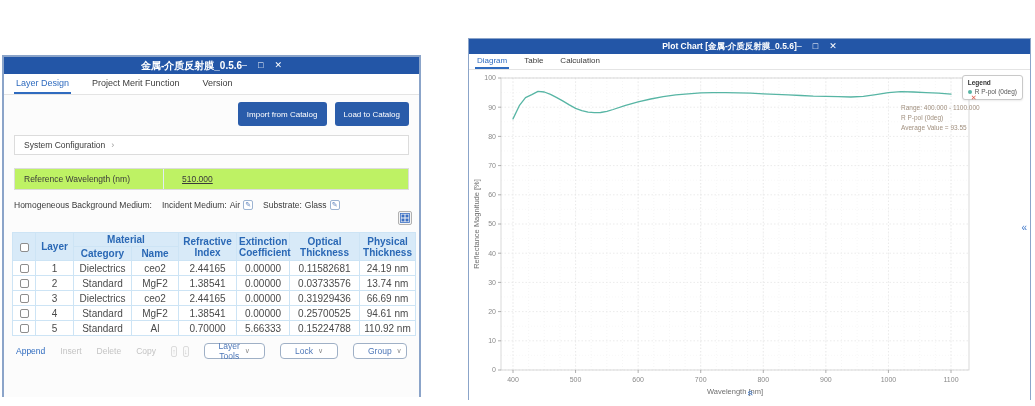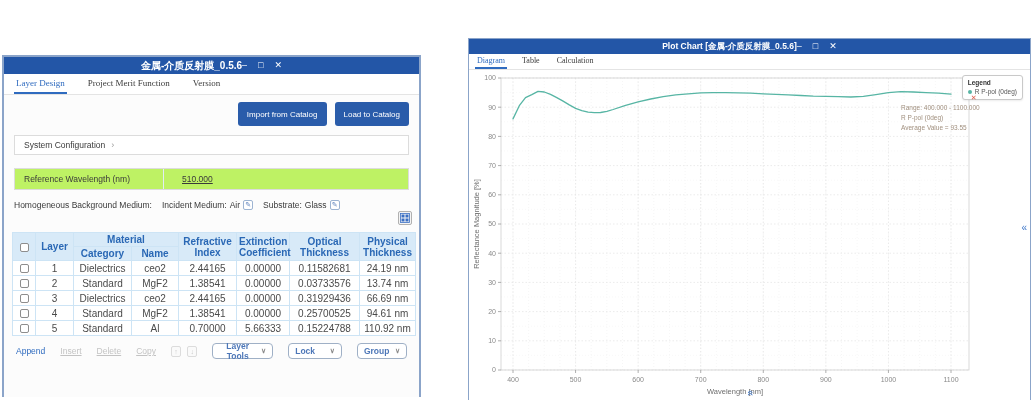--- a/index.html
+++ b/index.html
@@ -8,21 +8,21 @@
   .stage { position:relative; width:1035px; height:406px; background:#ffffff; }
 
   
   .window { position:absolute; background:#fdfdfd; border:2px solid #8ba4c9; }
   .titlebar { background:#2356a7; color:#ffffff; display:flex; align-items:center;
               justify-content:center; padding:0 7px; }
   .titlebar .title { font-weight:bold; white-space:nowrap; overflow:hidden; }
   .win-controls { display:flex; gap:11px; align-items:center; }
   .win-controls span { cursor:pointer; font-size:9px; line-height:1; }
   .tabbar { display:flex; align-items:flex-end; background:#ffffff; border-bottom:1px solid #e4e4e4; }
-  .tab { color:#3c3c3c; cursor:pointer; padding:3px 2px 4px; border-bottom:2px solid transparent;font-family:Liberation Serif, serif; }
+  .tab { color:#3c3c3c; cursor:pointer; padding:3px 2px 4px; border-bottom:2px solid transparent; }
   .tab.active { color:#2f6bbf; border-bottom-color:#2f6bbf; }
 
   
   #win-left { left:2px; top:55px; width:419px; height:342px; }
   #win-left .titlebar { height:17px; font-size:10px; }
   #win-left .tabbar { height:21px; padding-left:10px; gap:19px; font-size:9px; }
   #win-left .content { position:relative; background:#fcfcfc; height:302px; }
 
   .catalog-buttons { display:flex; justify-content:flex-end; gap:8px; padding:7px 10px 0; }
   .catalog-buttons button { background:#2a5caa; color:#fff; border:none; border-radius:3px;
@@ -60,26 +60,26 @@
   table.layers th, table.layers td { border:1px solid #cde4f5; text-align:center; padding:1px 2px; }
   table.layers { border:1px solid #b9d7ee; }
   table.layers thead th { background:#d8eaf8; color:#2a68b5; font-weight:bold; height:13px; }
   table.layers tbody td { color:#4a4a4a; height:15px; }
   .cb { display:inline-block; width:9px; height:9px; border:1px solid #8d8d8d; border-radius:2px;
         background:#fff; cursor:pointer; vertical-align:middle; }
 
   .table-footer { display:flex; align-items:center; gap:15px; padding:7px 12px 0; font-size:8.5px; }
   .lnk { cursor:pointer; }
   .lnk.on { color:#2f6bbf; }
-  .lnk.off { color:#c3c3c3;text-decoration:underline; }
+  .lnk.off { color:#c3c3c3; }
   .mini-btn { width:11px; height:11px; border:1px solid #dcdcdc; border-radius:2px; background:#fafafa;
         color:#c9c9c9; font-size:7px; display:inline-flex; align-items:center; justify-content:center; cursor:pointer; }
   .dd { display:inline-flex; align-items:center; justify-content:space-between; height:16px;
         border:1px solid #9fb0c6; border-radius:4px; background:#fff; color:#4d77b8;
-        font-size:8.5px; font-family:inherit; padding:0 6px; cursor:pointer;font-weight:bold; }
+        font-size:8.5px; font-family:inherit; padding:0 14px; cursor:pointer; }
   .dd .dd-chev { color:#8a8a8a; font-size:7px; margin-left:5px; }
 
   
   #win-right { left:468px; top:38px; width:563px; height:362px; border-width:1px; border-bottom-width:2px; }
   #win-right .titlebar { height:15px; font-size:8.5px; }
   #win-right .tabbar { height:16px; padding-left:6px; gap:13px; font-size:8px; }
   #win-right .tab { padding:1px 2px 2px; }
   .chart-area { position:relative; width:100%; height:330px; background:#fff; }
 
   .legend-box { position:absolute; right:7px; top:5px; background:#fff; border:1px solid #c9c9c9;

